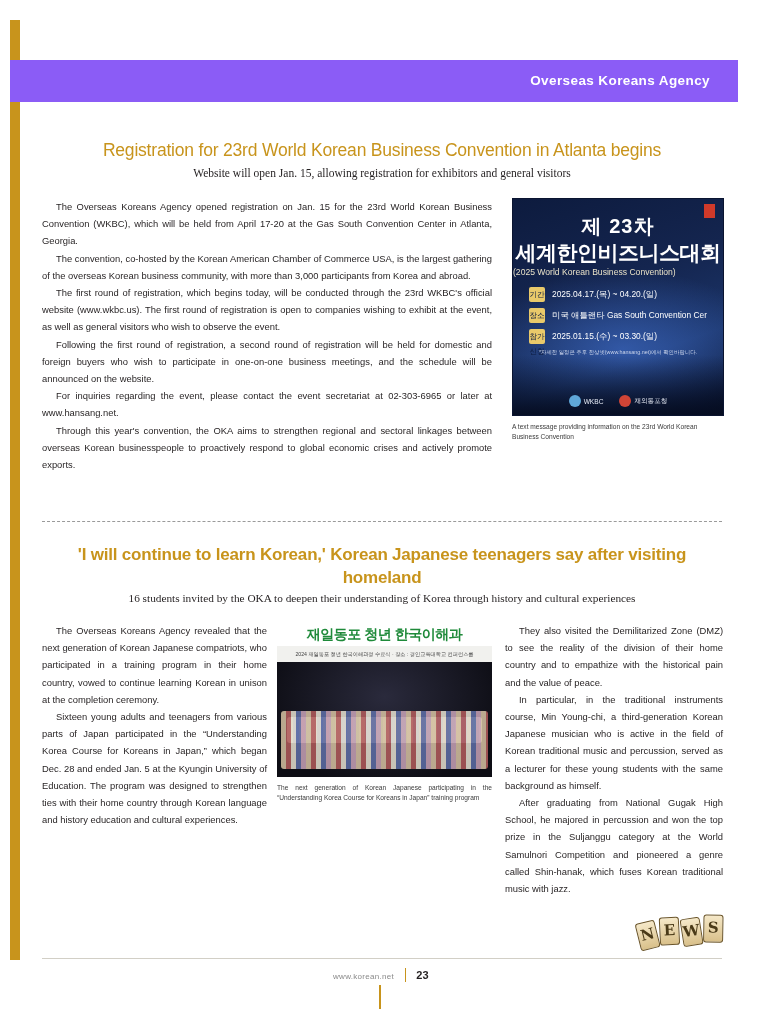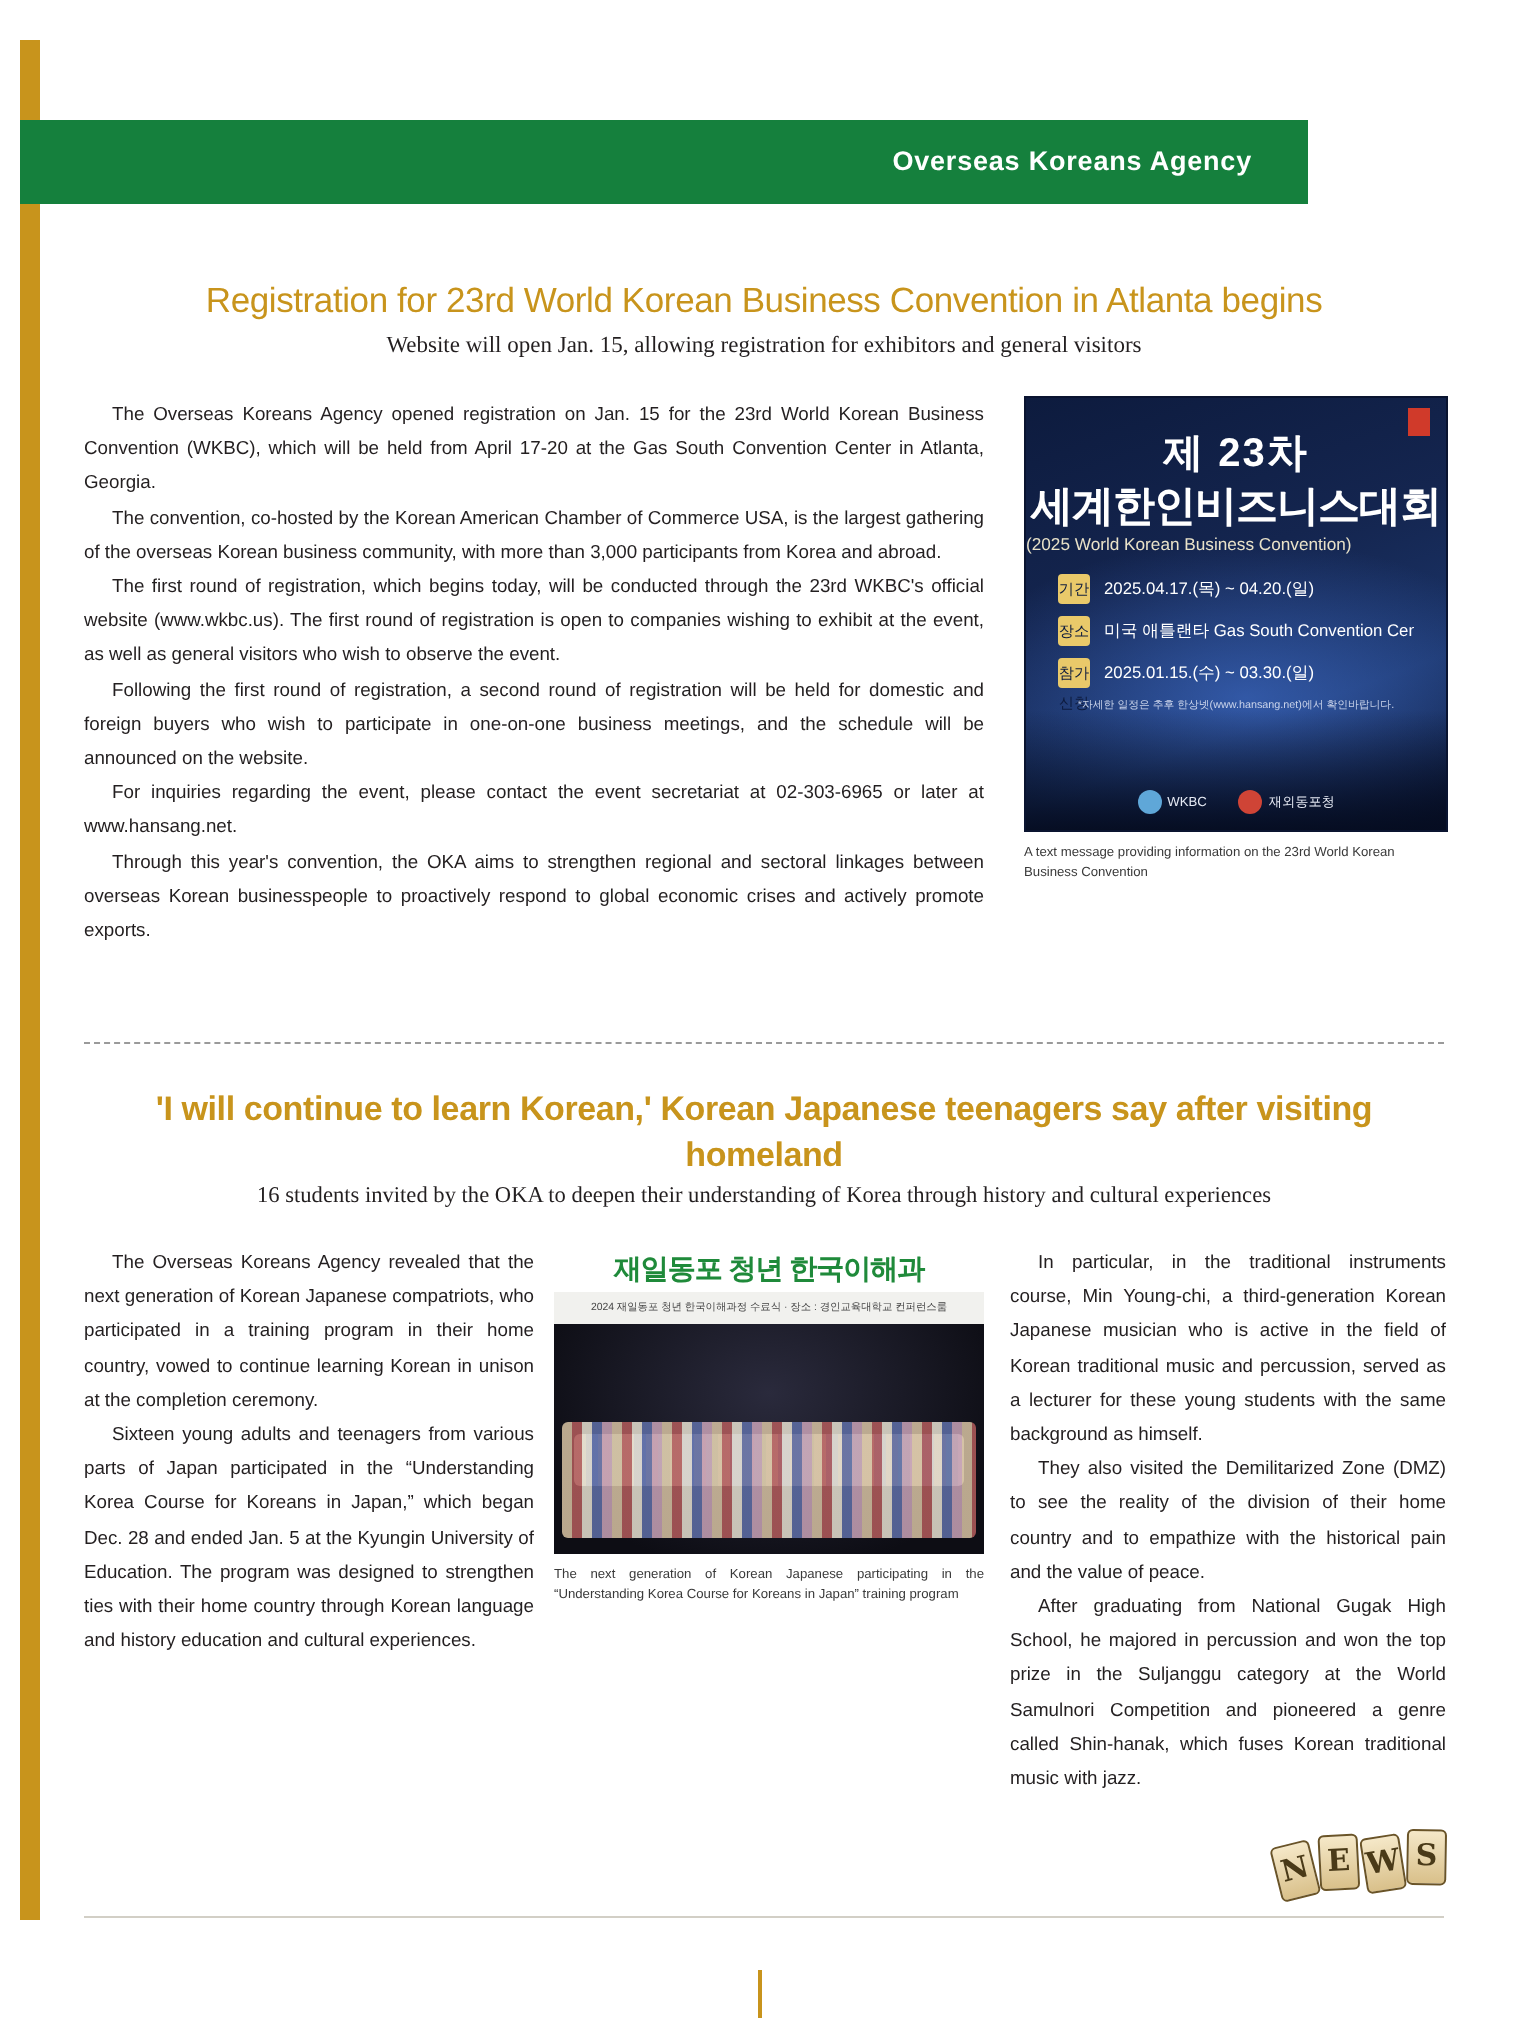--- a/index.html
+++ b/index.html
@@ -21,23 +21,23 @@
     width: 762px;
     height: 1020px;
     background: #ffffff;
   }
 
   
   .header-band {
     position: absolute;
     left: 10px;
     top: 60px;
-    width: 644px;
+    width: 728px;
     height: 42px;
-    background: #15803d;
+    background: #8b5cf6;
   }
   .header-band-inner {
     position: absolute;
     right: 28px;
     top: 0;
     height: 42px;
     line-height: 42px;
     color: #ffffff;
     font-size: 13.5px;
     font-weight: bold;
@@ -502,30 +502,35 @@
       <div class="banner">재일동포 청년 한국이해과</div>
       <div class="subbar">2024 재일동포 청년 한국이해과정 수료식 · 장소 : 경인교육대학교 컨퍼런스룸</div>
       <div class="stage"></div>
       <div class="crowd2"></div>
       <div class="crowd"></div>
     </div>
     <div class="photo-cap">The next generation of Korean Japanese participating in the “Understanding Korea Course for Koreans in Japan” training program</div>
   </div>
 
   <div class="col-right">
+    <p>They also visited the Demilitarized Zone (DMZ) to see the reality of the division of their home country and to empathize with the historical pain and the value of peace.</p>
     <p>In particular, in the traditional instruments course, Min Young-chi, a third-generation Korean Japanese musician who is active in the field of Korean traditional music and percussion, served as a lecturer for these young students with the same background as himself.</p>
-    <p>They also visited the Demilitarized Zone (DMZ) to see the reality of the division of their home country and to empathize with the historical pain and the value of peace.</p>
     <p>After graduating from National Gugak High School, he majored in percussion and won the top prize in the Suljanggu category at the World Samulnori Competition and pioneered a genre called Shin-hanak, which fuses Korean traditional music with jazz.</p>
   </div>
 
   <div class="news-stamp">
     <div class="letters">
       <span class="letter">N</span>
       <span class="letter">E</span>
       <span class="letter">W</span>
       <span class="letter">S</span>
     </div>
   </div>
 
   <div class="footer-rule"></div>
+  <div class="footer">
+    <span>www.korean.net</span>
+    <span class="sep"></span>
+    <span class="pageno">23</span>
+  </div>
   <div class="footer-bar"></div>
 
 </div>
 
 </body></html>

